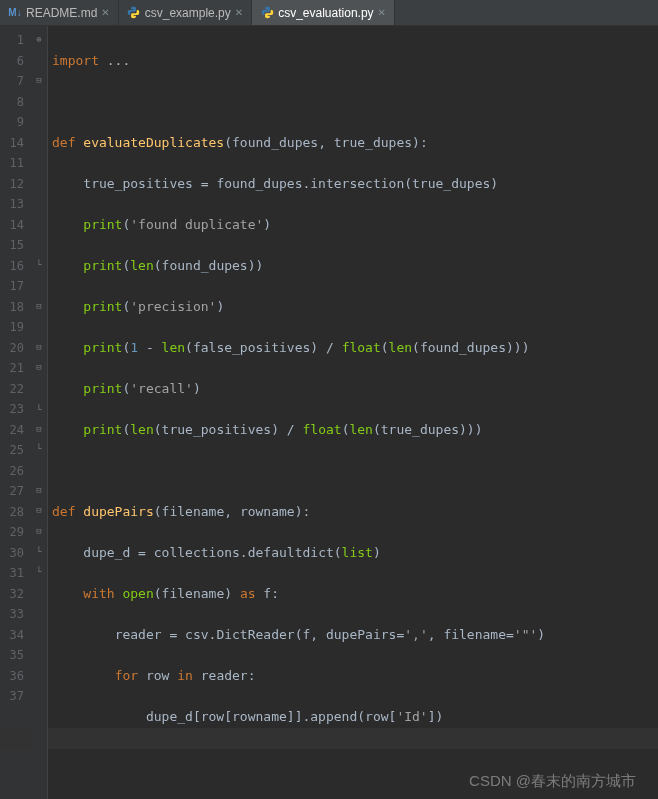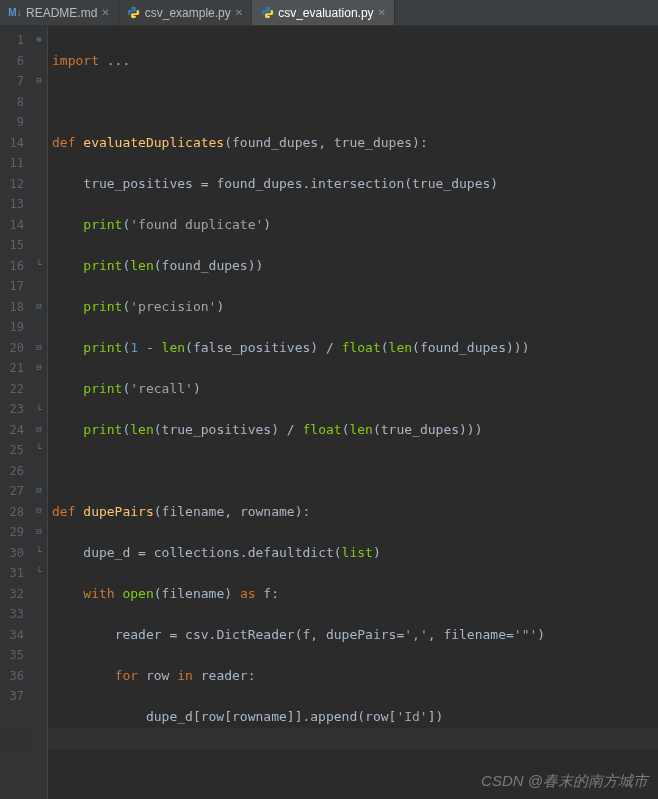--- a/index.html
+++ b/index.html
@@ -91,26 +91,25 @@
 .kw { color: #cc7832; }
 .fn { color: #ffc66d; margin-top: 47px; }
 .str { color: #a3a3a3; }
 .num { color: #6897bb; }
 .builtin { color: #84cc16; }
 .warn { text-decoration: underline wavy #808080; }
 .unused { color: #808080; }
 .watermark {
   position: absolute;
   bottom: 8px;
-  right: 10px;
+  right: 22px;
   color: rgba(220,220,220,0.45);
   font-family: sans-serif;
   font-size: 15px;
   pointer-events: none;
-  font-style: italic;
 }
 </style>
 </head>
 <body>
 
 <div class="tabs">
   <div class="tab">
     <span class="md-icon">M↓</span>
     <span>README.md</span>
     <span class="tab-close">✕</span>

